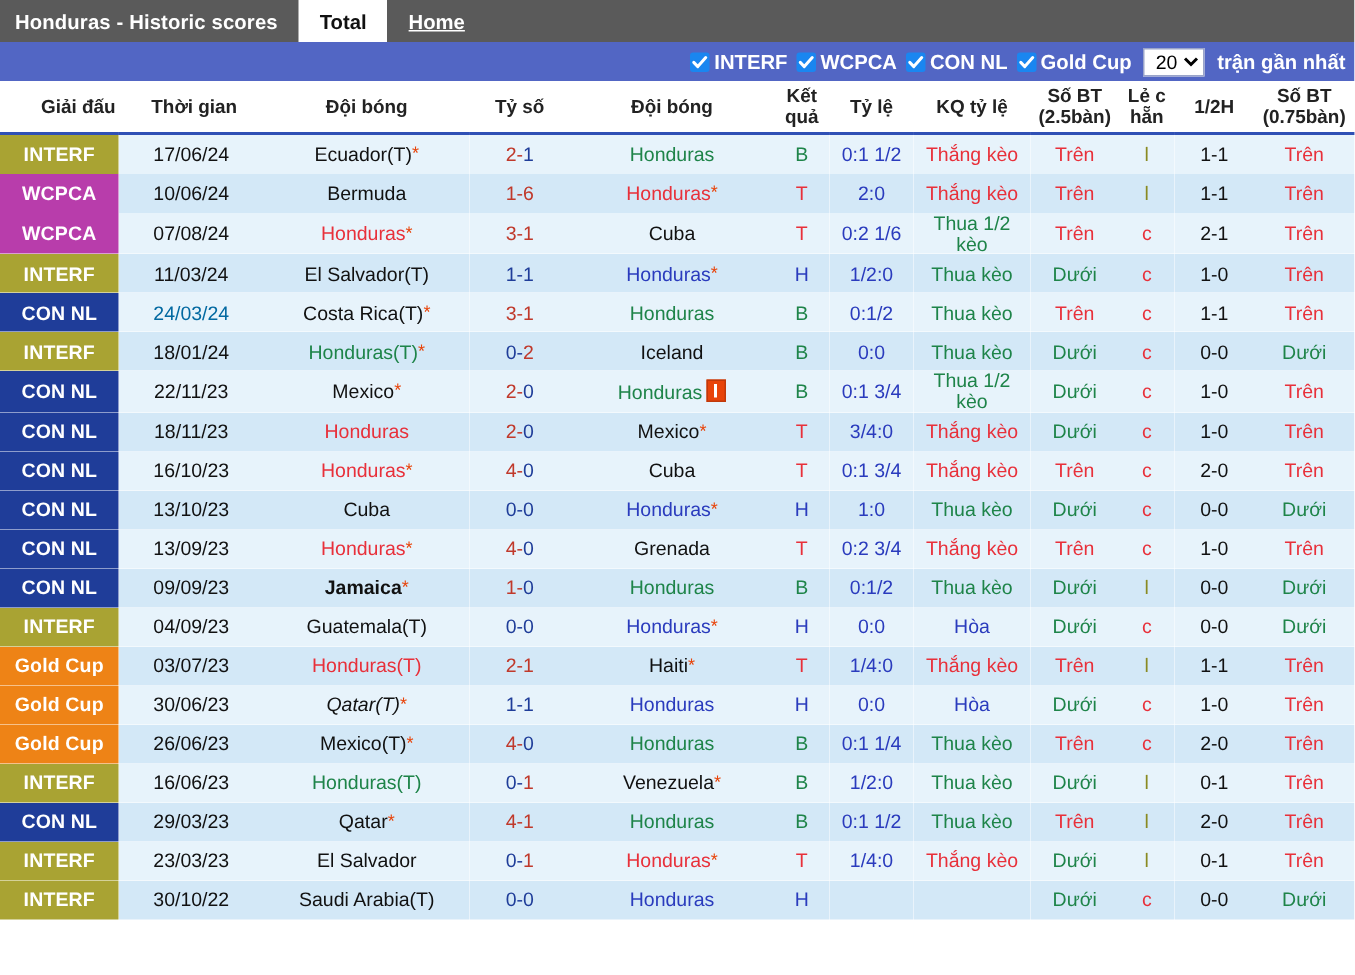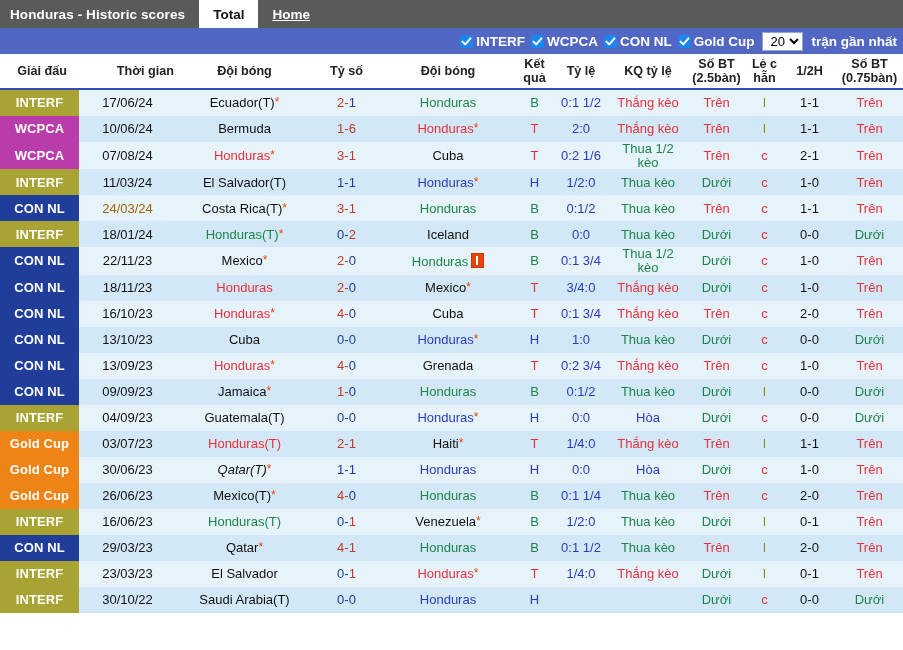--- a/index.html
+++ b/index.html
@@ -103,22 +103,22 @@
     background:#ffffff;
     color:#222222;
     font-weight:bold;
     font-size:12.6px;
     padding:3px 2px;
     line-height:1.12;
     border-bottom:2px solid #2f50b5;
     vertical-align:middle;
     text-align:center;
   }
-  th.lg{text-align:center;padding-left:7px;}
-  th.tm{text-align:right;padding-left:6px;}
+  th.lg{text-align:right;padding-left:7px;}
+  th.tm{text-align:center;padding-left:6px;}
   td{
     padding:0 2px;
     height:26px;
     font-size:13px;
     text-align:center;
     vertical-align:middle;
     line-height:1.05;
     white-space:nowrap;
     overflow:hidden;
   }
@@ -309,21 +309,21 @@
         <td>
           <span class="wrap2" style="color: rgb(30, 132, 73);">Thua kèo</span>
         </td>
         <td><span style="color: rgb(30, 132, 73);">Dưới</span></td>
         <td><span style="color: rgb(232, 48, 58);">c</span></td>
         <td><span style="color: rgb(17, 17, 17);">1-0</span></td>
         <td><span style="color: rgb(232, 48, 58);">Trên</span></td>
       </tr>
       <tr class="r-odd">
         <td class="league" style="background: rgb(31, 61, 153);">CON NL</td>
-        <td><span style="color: #a16207;">24/03/24</span></td>
+        <td><span style="color: #0369a1;">24/03/24</span></td>
         <td><span style="color: rgb(17, 17, 17);">Costa Rica(T)</span><span class="star">*</span></td>
         <td><span style="color: rgb(192, 57, 43);">3</span><span style="color: rgb(192, 57, 43);">-</span><span style="color: rgb(192, 57, 43);">1</span></td>
         <td><span style="color: rgb(30, 132, 73);">Honduras</span></td>
         <td><span style="color: rgb(30, 132, 73);">B</span></td>
         <td><span style="color: rgb(42, 59, 189);">0:1/2</span></td>
         <td>
           <span class="wrap2" style="color: rgb(30, 132, 73);">Thua kèo</span>
         </td>
         <td><span style="color: rgb(232, 48, 58);">Trên</span></td>
         <td><span style="color: rgb(232, 48, 58);">c</span></td>
@@ -422,21 +422,21 @@
           <span class="wrap2" style="color: rgb(232, 48, 58);">Thắng kèo</span>
         </td>
         <td><span style="color: rgb(232, 48, 58);">Trên</span></td>
         <td><span style="color: rgb(232, 48, 58);">c</span></td>
         <td><span style="color: rgb(17, 17, 17);">1-0</span></td>
         <td><span style="color: rgb(232, 48, 58);">Trên</span></td>
       </tr>
       <tr class="r-even">
         <td class="league" style="background: rgb(31, 61, 153);">CON NL</td>
         <td><span style="color: rgb(17, 17, 17);">09/09/23</span></td>
-        <td><span style="color: rgb(17, 17, 17);">Jamaica</span><span class="star">*</span></td>
+        <td><span style="color: rgb(17, 17, 17); font-weight: bold;">Jamaica</span><span class="star">*</span></td>
         <td><span style="color: rgb(192, 57, 43);">1</span><span style="color: rgb(192, 57, 43);">-</span><span style="color: rgb(31, 61, 153);">0</span></td>
         <td><span style="color: rgb(30, 132, 73);">Honduras</span></td>
         <td><span style="color: rgb(30, 132, 73);">B</span></td>
         <td><span style="color: rgb(42, 59, 189);">0:1/2</span></td>
         <td>
           <span class="wrap2" style="color: rgb(30, 132, 73);">Thua kèo</span>
         </td>
         <td><span style="color: rgb(30, 132, 73);">Dưới</span></td>
         <td><span style="color: rgb(138, 138, 34);">l</span></td>
         <td><span style="color: rgb(17, 17, 17);">0-0</span></td>

